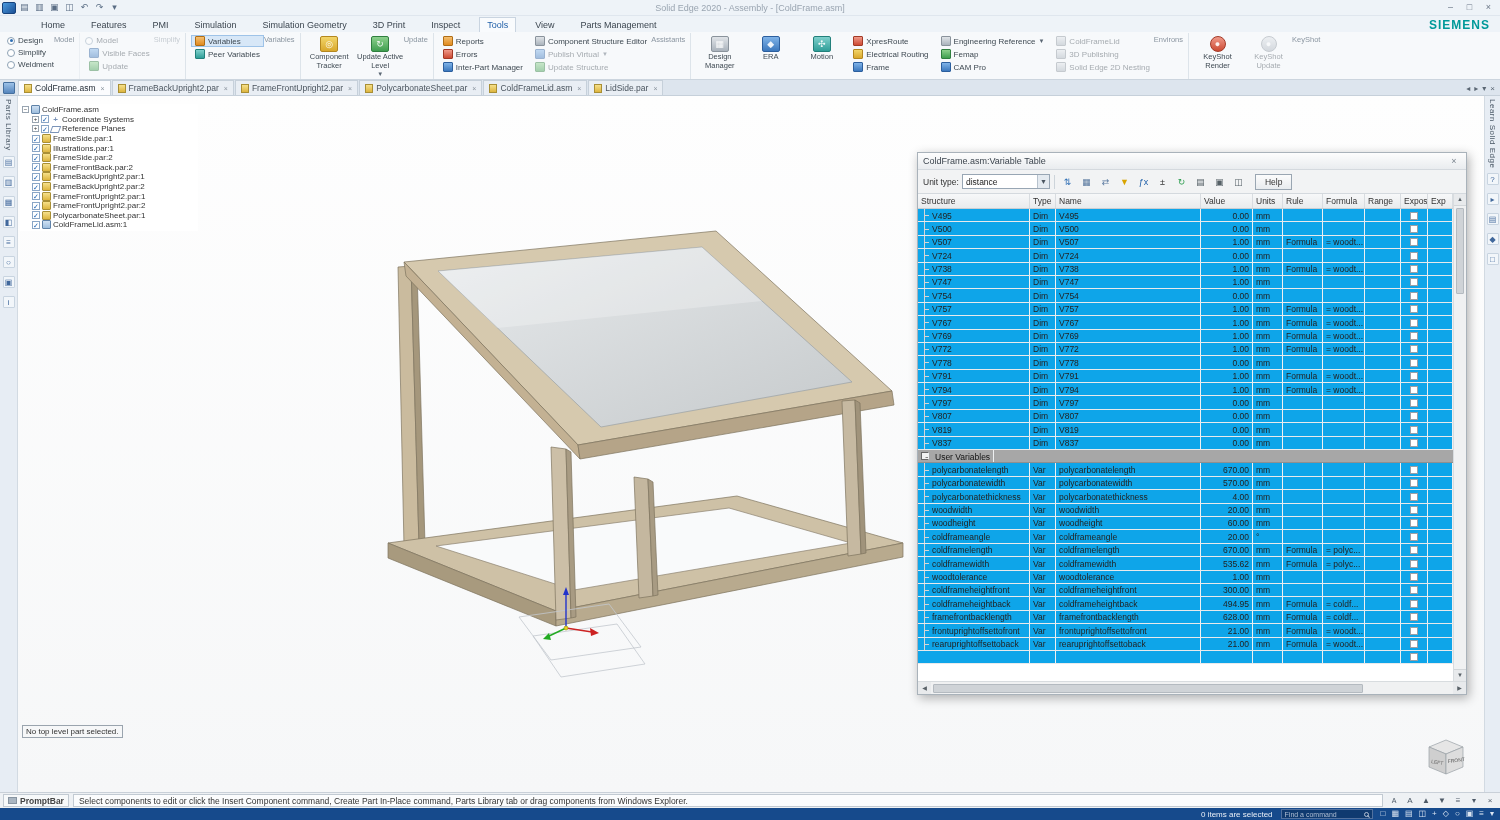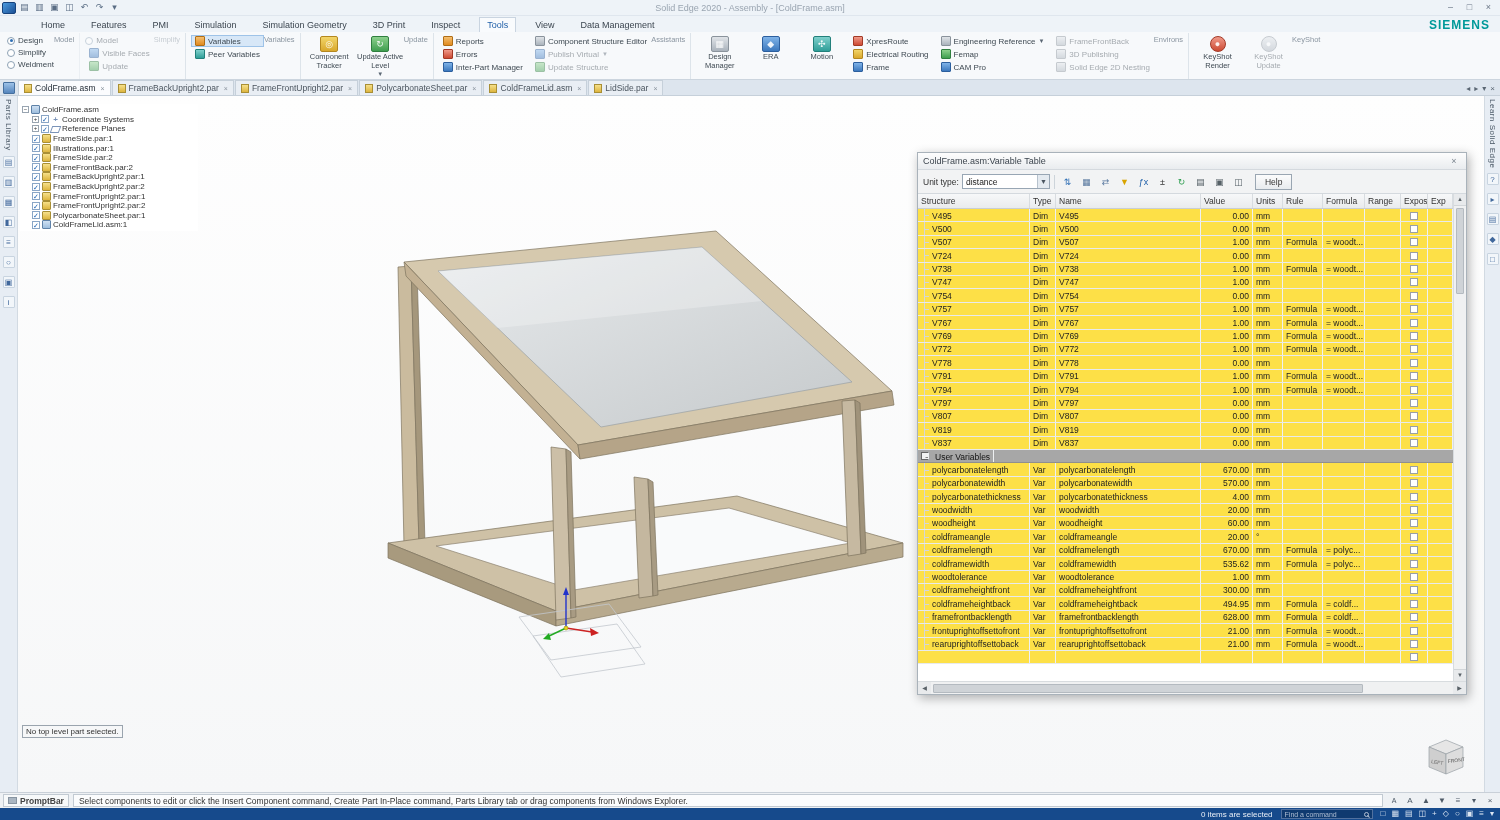--- a/index.html
+++ b/index.html
@@ -90,21 +90,21 @@
   .vt-select { width:88px; height:15px; background:#fff; border:1px solid #98a6b4; display:flex; align-items:center; font-size:8.5px; padding-left:3px; color:#222; }
   .vt-select .sel-caret { margin-left:auto; width:12px; height:13px; background:#e4eaf0; border-left:1px solid #b7c2cd; text-align:center; font-size:7px; line-height:13px; color:#4a5560; }
   .vt-tool { width:17px; height:17px; font-size:9px; line-height:16px; text-align:center; border:1px solid transparent; }
   .vt-sep { width:1px; height:14px; background:#cdd4da; margin:0 1px; }
   .vt-help { height:16px; padding:0 9px; border:1px solid #9aa6b2; background:linear-gradient(#fcfcfc,#e8ebee); font-size:8.5px; line-height:14px; margin-left:5px; color:#333; }
   .vt-grid { flex:1; display:flex; background:#fff; overflow:hidden; }
   .vt-cols { flex:1; display:flex; flex-direction:column; overflow:hidden; }
   .vt-header { display:grid; grid-template-columns:var(--vtcols); height:15px; background:linear-gradient(#f7f8f9,#e9ebed); border-bottom:1px solid #c9ced3; font-size:8.5px; color:#333; flex:none; }
   .vt-header > div { padding:2px 3px 0; border-right:1px solid #d8dce0; overflow:hidden; white-space:nowrap; }
   .vt-body { flex:1; overflow:hidden; }
-  .vrow { display:grid; grid-template-columns:var(--vtcols); height:13.4px; border-bottom:1px solid #e8eaec; font-size:8.5px; color:#222; background:#fde047; }
+  .vrow { display:grid; grid-template-columns:var(--vtcols); height:13.4px; border-bottom:1px solid #e8eaec; font-size:8.5px; color:#222; background:#0ea5e9; }
   .vrow > div { padding:1.5px 3px 0; border-right:1px solid #eef0f2; overflow:hidden; white-space:nowrap; }
   .vc-val { text-align:right; }
   .guided { position:relative; padding-left:14px !important; }
   .guided::before { content:""; position:absolute; left:6px; top:0; bottom:0; width:1px; background:#d6d6d6; }
   .guided::after { content:""; position:absolute; left:6px; top:50%; width:5px; height:1px; background:#d6d6d6; }
   .vrow.section { display:flex; align-items:center; gap:3px; background:#a7a7a7; border-bottom:1px solid #8f8f8f; color:#111; padding-left:3px; }
   .sec-exp { width:8px; height:8px; background:#f2f2f2; border:1px solid #666; font-size:7px; line-height:6px; text-align:center; flex:none; }
   .vt-check { width:8px; height:8px; border:1px solid #9aa0a6; background:#fff; margin:1px auto 0; }
   .vt-vscroll { width:13px; background:#f0f1f2; border-left:1px solid #d8dcdf; display:flex; flex-direction:column; flex:none; }
   .vs-btn { height:12px; font-size:6px; text-align:center; line-height:11px; color:#5a6268; background:#e8eaec; border-bottom:1px solid #d2d6d9; }
@@ -164,21 +164,21 @@
   <div style="display:flex;align-items:flex-end;gap:12px;">
       <div class="mtab">Home</div>
       <div class="mtab">Features</div>
       <div class="mtab">PMI</div>
       <div class="mtab">Simulation</div>
       <div class="mtab">Simulation Geometry</div>
       <div class="mtab">3D Print</div>
       <div class="mtab">Inspect</div>
       <div class="mtab active">Tools</div>
       <div class="mtab">View</div>
-      <div class="mtab">Data Management</div>
+      <div class="mtab">Parts Management</div>
     </div>
   <div class="siemens">SIEMENS</div>
 </div>
 
 <div class="ribbon">
 
   <div class="rgroup">
     <div class="rg-body">
         <div class="radio-col">
       <div class="radio-row">
@@ -323,21 +323,21 @@
             <span>Femap</span>
           </div>
         <div class="smallbtn">
             <span class="sicon ic-blue"></span>
             <span>CAM Pro</span>
           </div>
       </div>
       <div class="btn-col disabled">
         <div class="smallbtn">
             <span class="sicon ic-gray"></span>
-            <span>FrameFrontBack</span>
+            <span>ColdFrameLid</span>
           </div>
         <div class="smallbtn">
             <span class="sicon ic-gray"></span>
             <span>3D Publishing</span>
           </div>
         <div class="smallbtn">
             <span class="sicon ic-gray"></span>
             <span>Solid Edge 2D Nesting</span>
           </div>
       </div>

